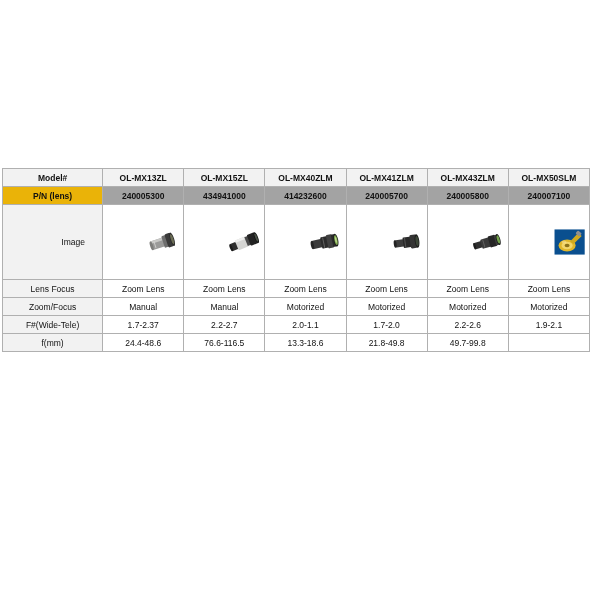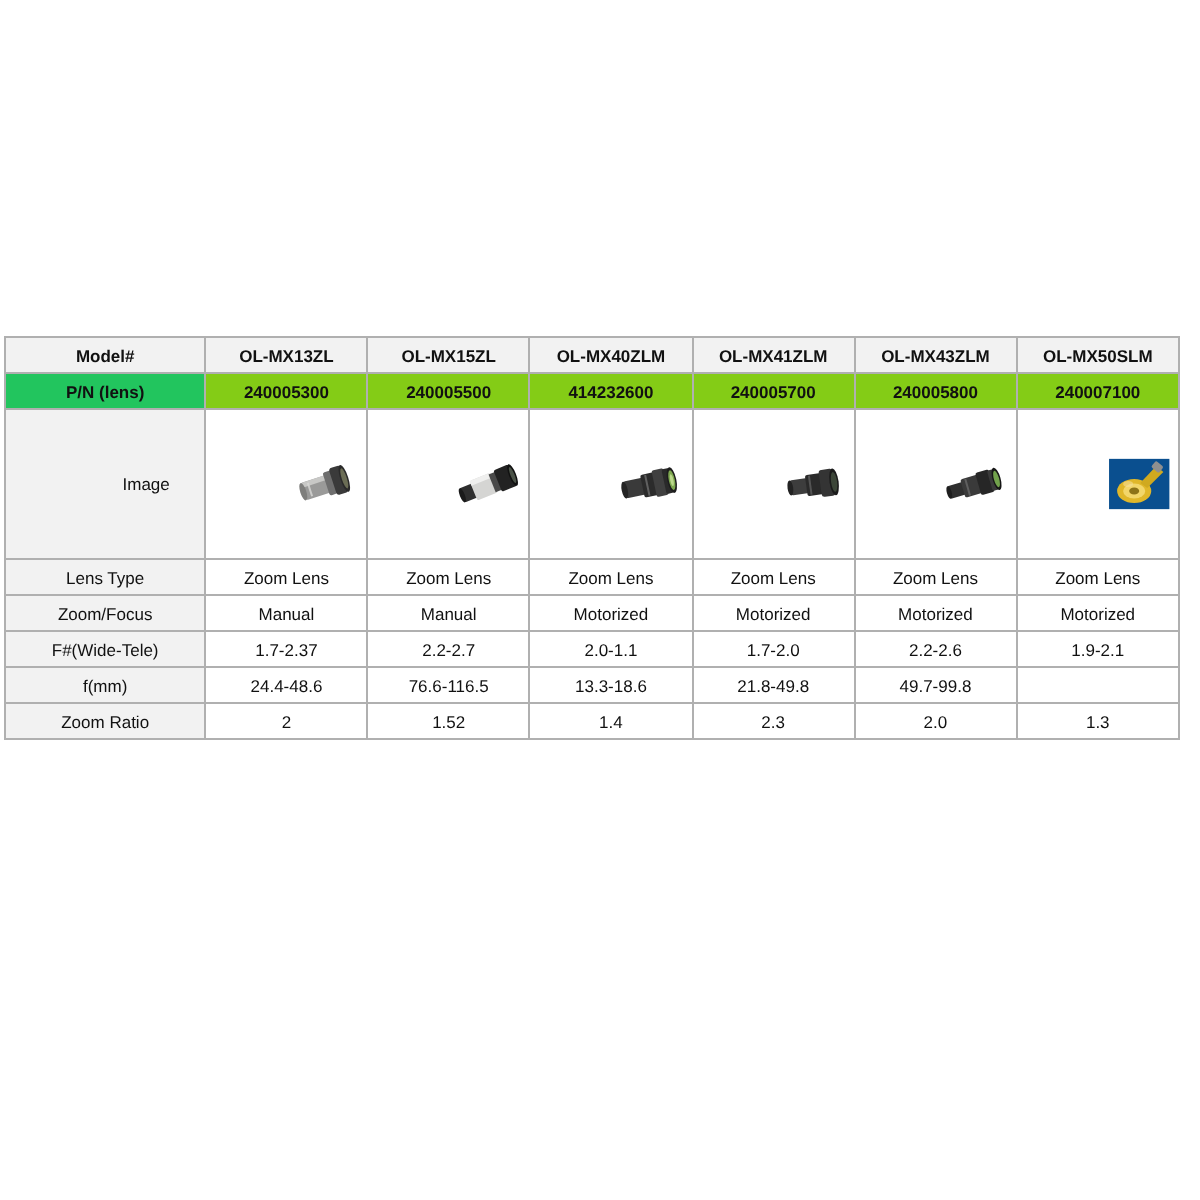--- a/index.html
+++ b/index.html
@@ -44,23 +44,23 @@
     width: 100px;
   }
   tr.header td, tr.header th {
     font-weight: bold;
     background: #f2f2f2;
     font-size: 8.5px;
   }
   tr.pn td {
     font-weight: bold;
     font-size: 8.5px;
-    background: #84cc16;
-  }
-  tr.pn td.rowhead { background: #22c55e; }
+    background: #a3a3a3;
+  }
+  tr.pn td.rowhead { background: #eab308; }
   tr.imagerow td {
     height: 74px;
     background: #ffffff;
     padding-left: 41px;
   }
   tr.imagerow td.rowhead { background: #f2f2f2; }
   .cellwrap {
     display: flex;
     align-items: center;
     justify-content: center;
@@ -91,21 +91,21 @@
         <td>OL-MX15ZL</td>
         <td>OL-MX40ZLM</td>
         <td>OL-MX41ZLM</td>
         <td>OL-MX43ZLM</td>
         <td>OL-MX50SLM</td>
       </tr>
 
       <tr class="pn">
         <td class="rowhead">P/N (lens)</td>
         <td>240005300</td>
-        <td>240005500</td>
+        <td>434941000</td>
         <td>414232600</td>
         <td>240005700</td>
         <td>240005800</td>
         <td>240007100</td>
       </tr>
 
       <tr class="imagerow">
         <td class="rowhead">Image</td>
 
         <td>
@@ -202,21 +202,21 @@
               <ellipse cx="34" cy="38" rx="5" ry="3.5" fill="#8d7318"></ellipse>
               <path d="M40 30 L56 13 L63 19 L47 35 Z" fill="#cfa91f"></path>
               <rect x="52" y="10" width="10" height="8" rx="2" fill="#8f8f8f" transform="rotate(40 57 14)"></rect>
               <ellipse cx="28" cy="31" rx="5" ry="3" fill="#f5e09a" opacity="0.6"></ellipse>
             </svg>
           </div>
         </td>
       </tr>
 
       <tr>
-        <td class="rowhead">Lens Type</td>
+        <td class="rowhead">Lens Focus</td>
         <td>Zoom Lens</td>
         <td>Zoom Lens</td>
         <td>Zoom Lens</td>
         <td>Zoom Lens</td>
         <td>Zoom Lens</td>
         <td>Zoom Lens</td>
       </tr>
 
       <tr>
         <td class="rowhead">Zoom/Focus</td>
@@ -242,25 +242,16 @@
         <td class="rowhead">f(mm)</td>
         <td>24.4-48.6</td>
         <td>76.6-116.5</td>
         <td>13.3-18.6</td>
         <td>21.8-49.8</td>
         <td>49.7-99.8</td>
         <td></td>
       </tr>
 
 
-      <tr>
-        <td class="rowhead">Zoom Ratio</td>
-        <td>2</td>
-        <td>1.52</td>
-        <td>1.4</td>
-        <td>2.3</td>
-        <td>2.0</td>
-        <td>1.3</td>
-      </tr>
     </tbody>
   </table>
 
 </div>
 
 </body></html>

